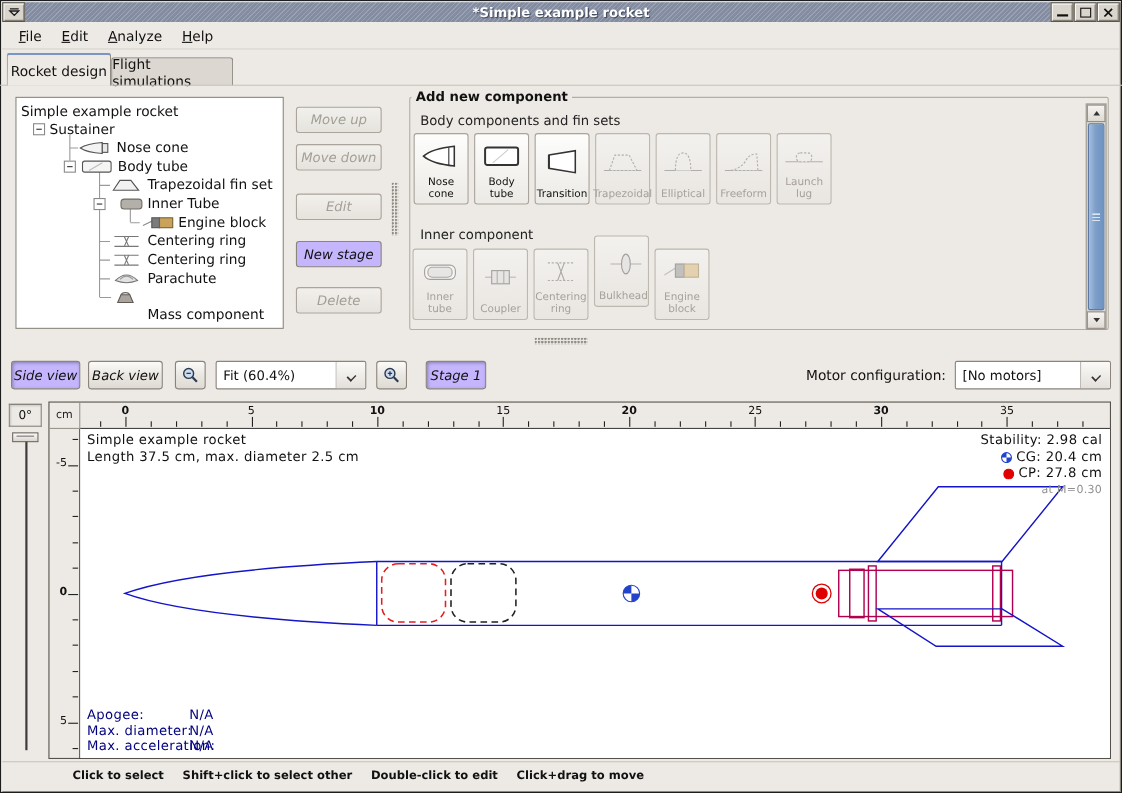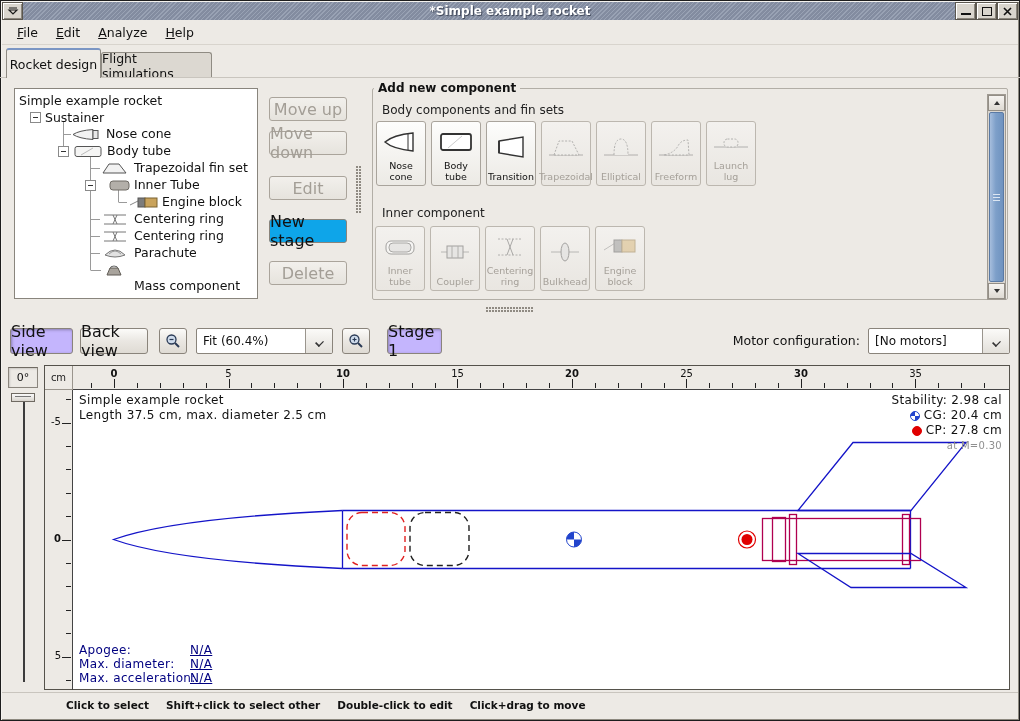--- a/index.html
+++ b/index.html
@@ -18,21 +18,21 @@
   .tab.active{left:6px;top:48px;width:95px;height:30px;background:#edeae5;border-top:2px solid #7b96c4;z-index:2;}
   .tab.inactive{left:101px;top:52px;width:111px;height:26px;background:#dcd8d1;}
   .tabline{left:0;top:77px;right:0;height:1px;background:#c9c5be;}
   
   .treepanel{left:14px;top:88px;width:244px;height:211px;background:#fff;border:1px solid #89857d;box-sizing:border-box;}
   .trow{position:absolute;height:15px;line-height:15px;font-size:12.5px;color:#111;white-space:nowrap;}
   .texp{position:absolute;width:11px;height:11px;background:#fff;border:1px solid #8a8a8a;box-sizing:border-box;display:flex;align-items:center;justify-content:center;}
   .texp i{display:block;width:5px;height:1px;background:#333;}
   .ticon{position:absolute;}
   
-  .btn{box-sizing:border-box;border:1px solid #8a847b;border-radius:3px;background:linear-gradient(#fcfbf9,#eae7e2 50%,#dfdbd4);font-size:16px;color:#111;display:flex;align-items:center;justify-content:center;}
+  .btn{box-sizing:border-box;border:1px solid #8a847b;border-radius:3px;background:linear-gradient(#fcfbf9,#eae7e2 50%,#dfdbd4);font-size:12px;color:#111;display:flex;align-items:center;justify-content:center;font-style:italic;}
   .btn.disabled{color:#a39e96;background:linear-gradient(#f2f0ec,#e6e3dd);border-color:#aaa49b;}
   .btn.pressed{background:#c4b5fd;box-shadow:inset 1px 1px 3px rgba(0,0,0,.3);}
   .sbtn{left:269px;width:78px;height:24px;}
   
   .groupbox{left:372px;top:88px;width:636px;height:212px;border:1px solid #b2aea6;border-radius:2px;box-sizing:border-box;}
   .grouptitle{left:374px;top:81px;font-size:12px;font-weight:bold;color:#111;background:#edeae5;padding:0 4px;}
   .seclabel{font-size:12px;color:#222;}
   .cbtn{position:absolute;width:50px;height:65px;box-sizing:border-box;border:1px solid #a9a49c;border-radius:3px;background:linear-gradient(#fdfdfc,#eceae5);display:flex;flex-direction:column;align-items:center;justify-content:flex-end;padding-bottom:3px;}
   .cbtn .lab{font-size:9.5px;color:#111;text-align:center;line-height:10.5px;}
   .cbtn.disabled{background:linear-gradient(#f3f1ee,#e9e6e1);border-color:#bcb7af;}
@@ -64,21 +64,21 @@
   .vtick.major{width:9px;}
   .vlab{position:absolute;right:11px;transform:translateY(-55%);font-size:10px;color:#111;}
   .vlab.bold{font-weight:bold;}
   .canvas{position:absolute;left:28px;top:24px;width:936px;height:299px;background:#fff;}
   .cantext{position:absolute;font-size:12px;letter-spacing:.35px;color:#111;line-height:15px;white-space:nowrap;}
   .stab{text-align:right;}
   .stabrow{display:flex;align-items:center;justify-content:flex-end;gap:4px;}
   .mach{font-size:10px;color:#8f8f8f;letter-spacing:.3px;}
   .flight{color:var(--flight-text,#000080);}
   .flight .row{position:relative;height:14px;line-height:14px;}
-  .flight .val{position:absolute;left:111px;text-decoration:underline;}
+  .flight .val{position:absolute;left:93px;}
   
   .rotbox{left:8px;top:367px;width:30px;height:21px;border:1px solid #8b867e;border-top-color:#6f6a62;background:#edeae5;box-sizing:border-box;font-size:11px;color:#111;display:flex;align-items:center;justify-content:center;box-shadow:inset 1px 1px 2px rgba(0,0,0,.15);}
   .slidertrack{left:23px;top:396px;width:2px;height:286px;background:#3c3c3c;}
   .sliderhandle{left:11px;top:393px;width:24px;height:9px;background:linear-gradient(#fafafa,#d9d5ce);border:1px solid #6f6a62;box-sizing:border-box;}
   .sliderhandle i{display:block;margin:2px auto 0;width:16px;height:1px;background:#777;}
   
   .statusbar{left:2px;top:692px;right:2px;height:26px;border-top:1px solid #c9c5be;display:flex;gap:17px;padding:6px 0 0 64px;box-sizing:border-box;}
   .hint{font-size:10.5px;font-weight:bold;color:#111;white-space:nowrap;}
   svg{display:block;}
   .blueline{stroke:var(--rocket-outline,#1414c8);fill:none;stroke-width:1.3;}
@@ -215,21 +215,21 @@
         <path d="M8,5 Q8,2 12,2 Q16,2 16,5" fill="none" stroke="#666"></path>
         <path d="M5,11 L8,4 H16 L19,11 Z" fill="#a9a49d" stroke="#5f5b54"></path>
       </svg>
   </div>
   <div class="trow" style="left:119px;top:173px;margin-top:16px;"><span>Mass component</span></div>
 </div>
 
 <div class="abs btn sbtn disabled" style="top:97px;">Move up</div>
 <div class="abs btn sbtn disabled" style="top:131px;">Move down</div>
 <div class="abs btn sbtn disabled" style="top:176px;">Edit</div>
-<div class="abs btn sbtn" style="top:219px;background:#0ea5e9;">New stage</div>
+<div class="abs btn sbtn" style="top:219px;background:#c4b5fd;">New stage</div>
 <div class="abs btn sbtn disabled" style="top:261px;">Delete</div>
 
 <div class="abs dots" style="left:356px;top:166px;width:6px;height:48px;"></div>
 
 <div class="abs groupbox"></div>
 <div class="abs grouptitle">Add new component</div>
 <div class="abs seclabel" style="left:382px;top:103px;">Body components and fin sets</div>
 
 <div class="abs cbtn" style="left:376px;top:121px;">
   <div class="ic">
@@ -318,21 +318,21 @@
 </div>
 <div class="abs cbtn disabled" style="left:485px;top:226px;">
   <div class="ic">
       <svg width="40" height="26" viewBox="0 0 40 26">
         <path d="M8,5 H32 M8,21 H32" stroke="#666" stroke-dasharray="2,1.5"></path>
         <path d="M17,5 L23,21 M23,5 L17,21" stroke="#555"></path>
       </svg>
     </div>
   <div class="lab">Centering ring</div>
 </div>
-<div class="abs cbtn disabled" style="left:540px;top:226px;">
+<div class="abs cbtn disabled" style="left:540px;top:214px;align-items:flex-end;">
   <div class="ic">
       <svg width="40" height="26" viewBox="0 0 40 26">
         <path d="M6,13 H34" stroke="#777"></path>
         <ellipse cx="20" cy="13" rx="4" ry="9" fill="#ddd" stroke="#444"></ellipse>
       </svg>
     </div>
   <div class="lab">Bulkhead</div>
 </div>
 <div class="abs cbtn disabled" style="left:595px;top:226px;">
   <div class="ic">

